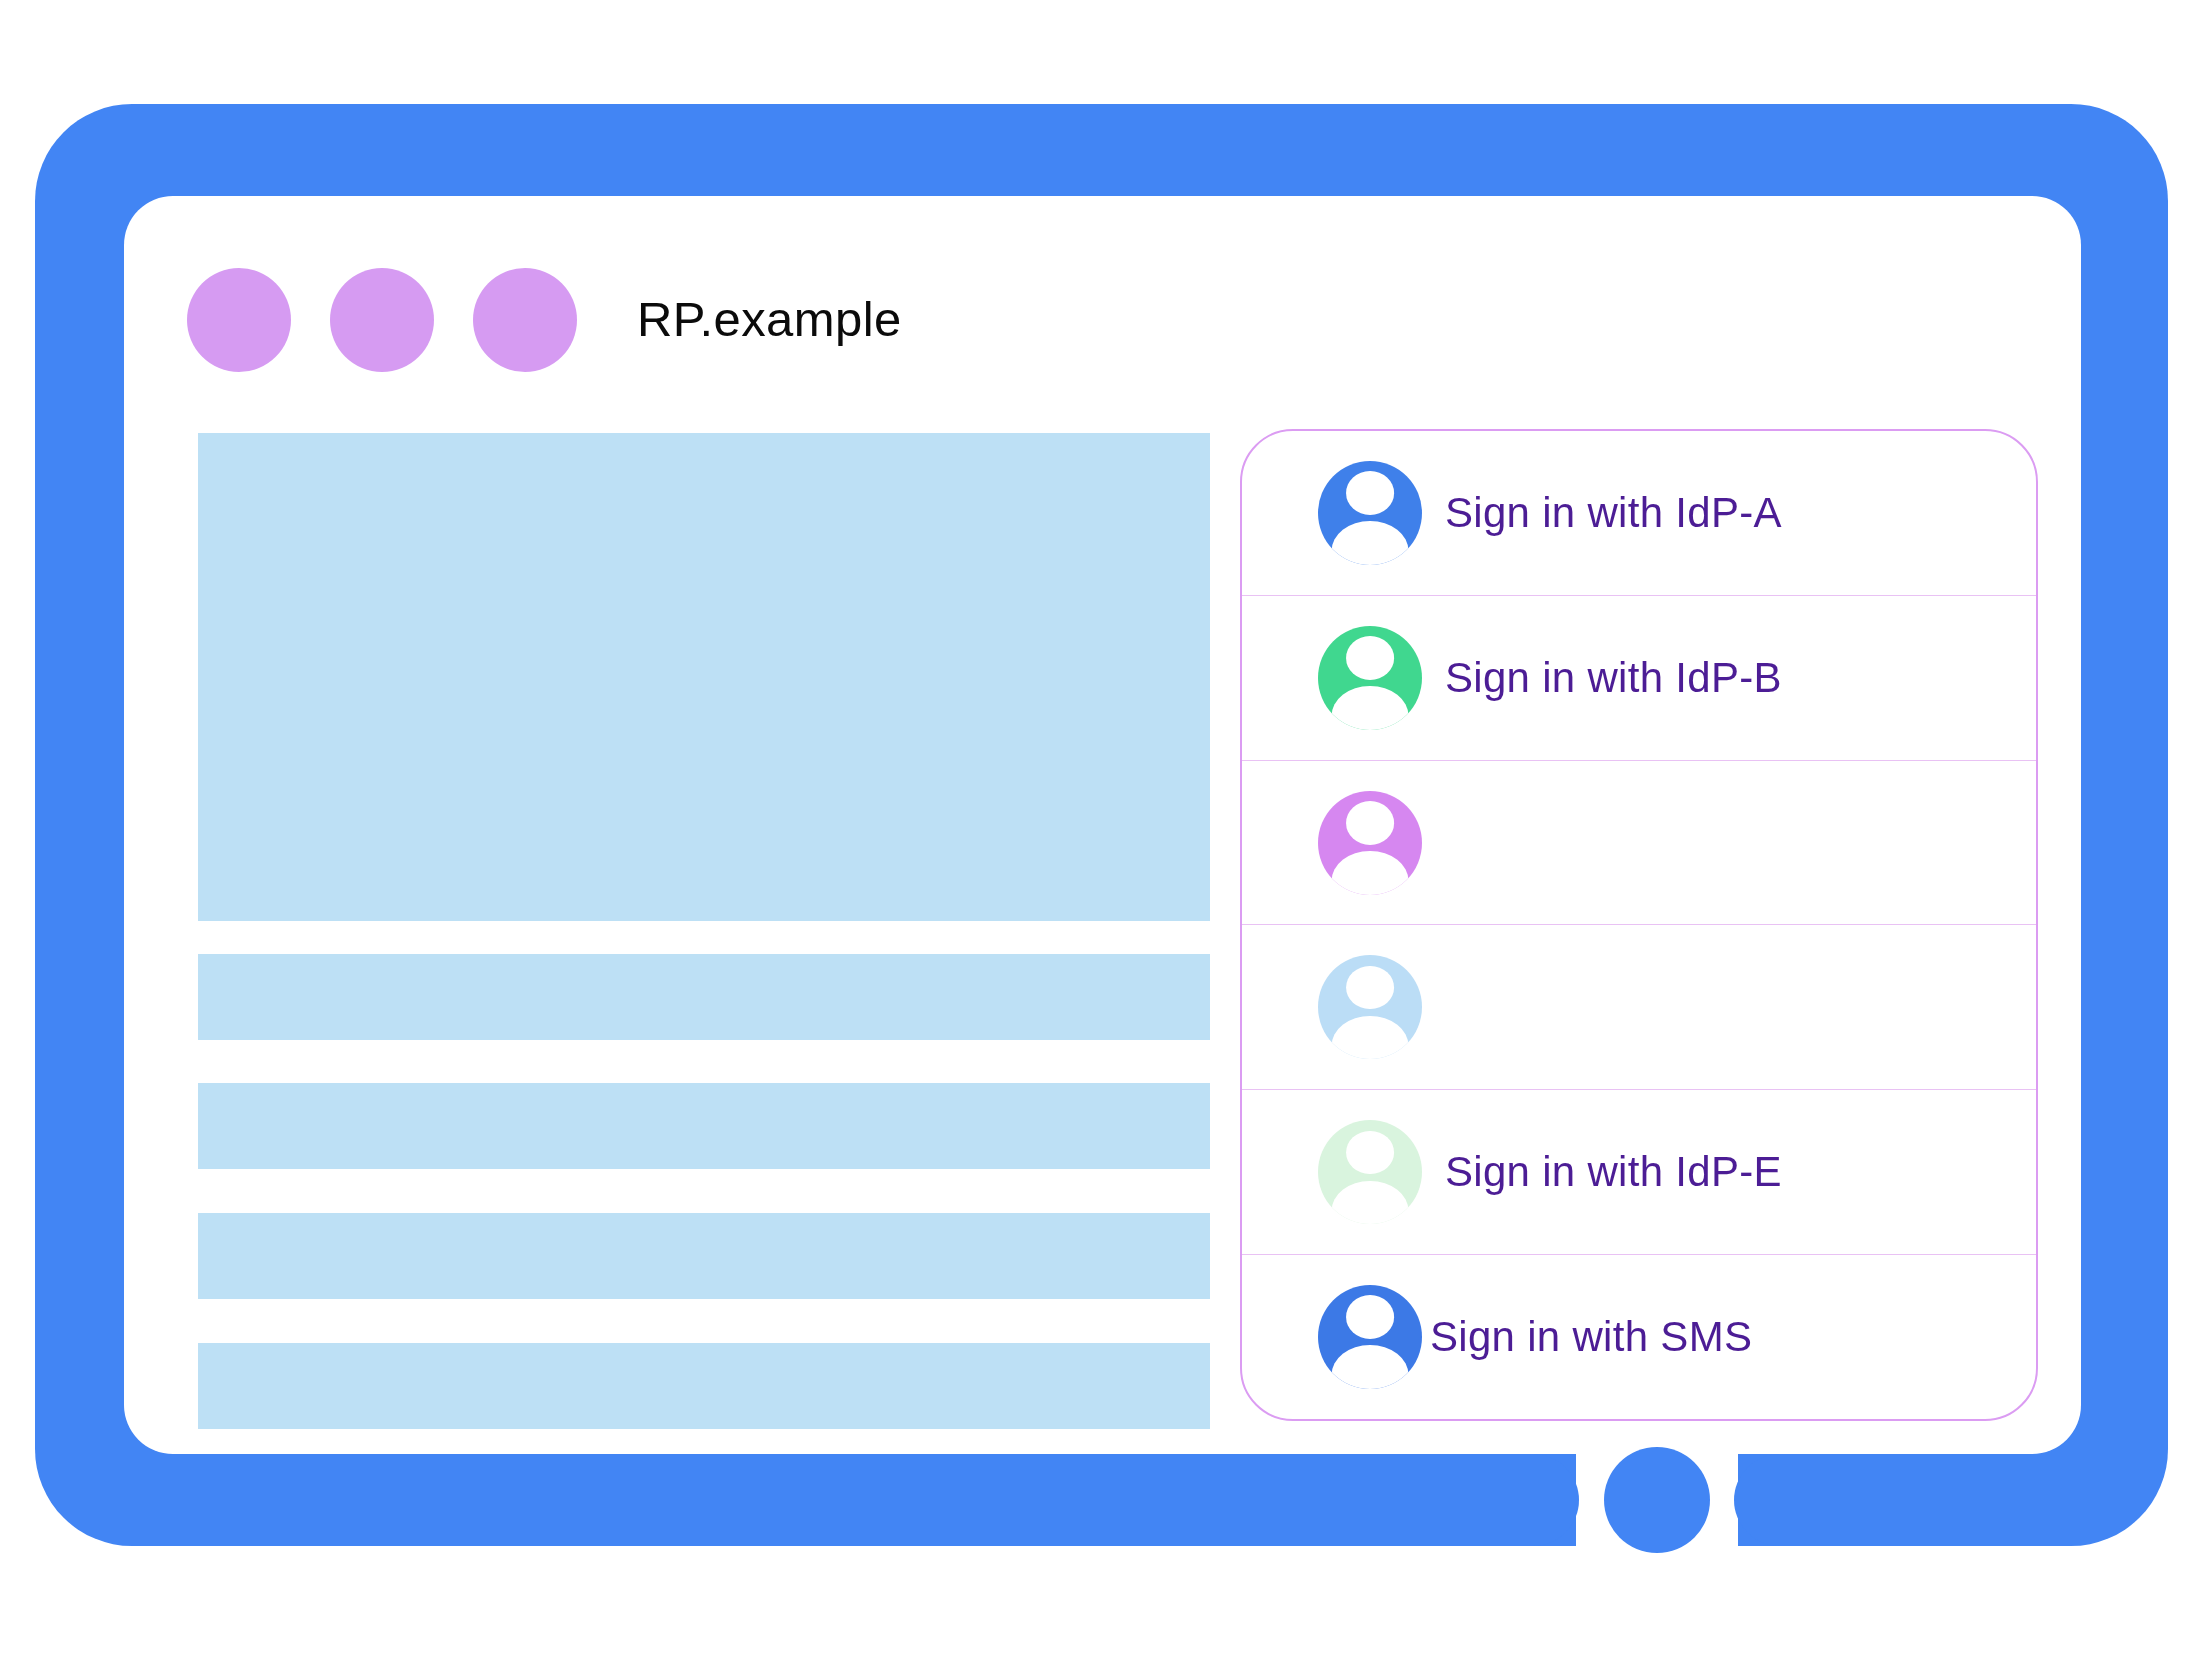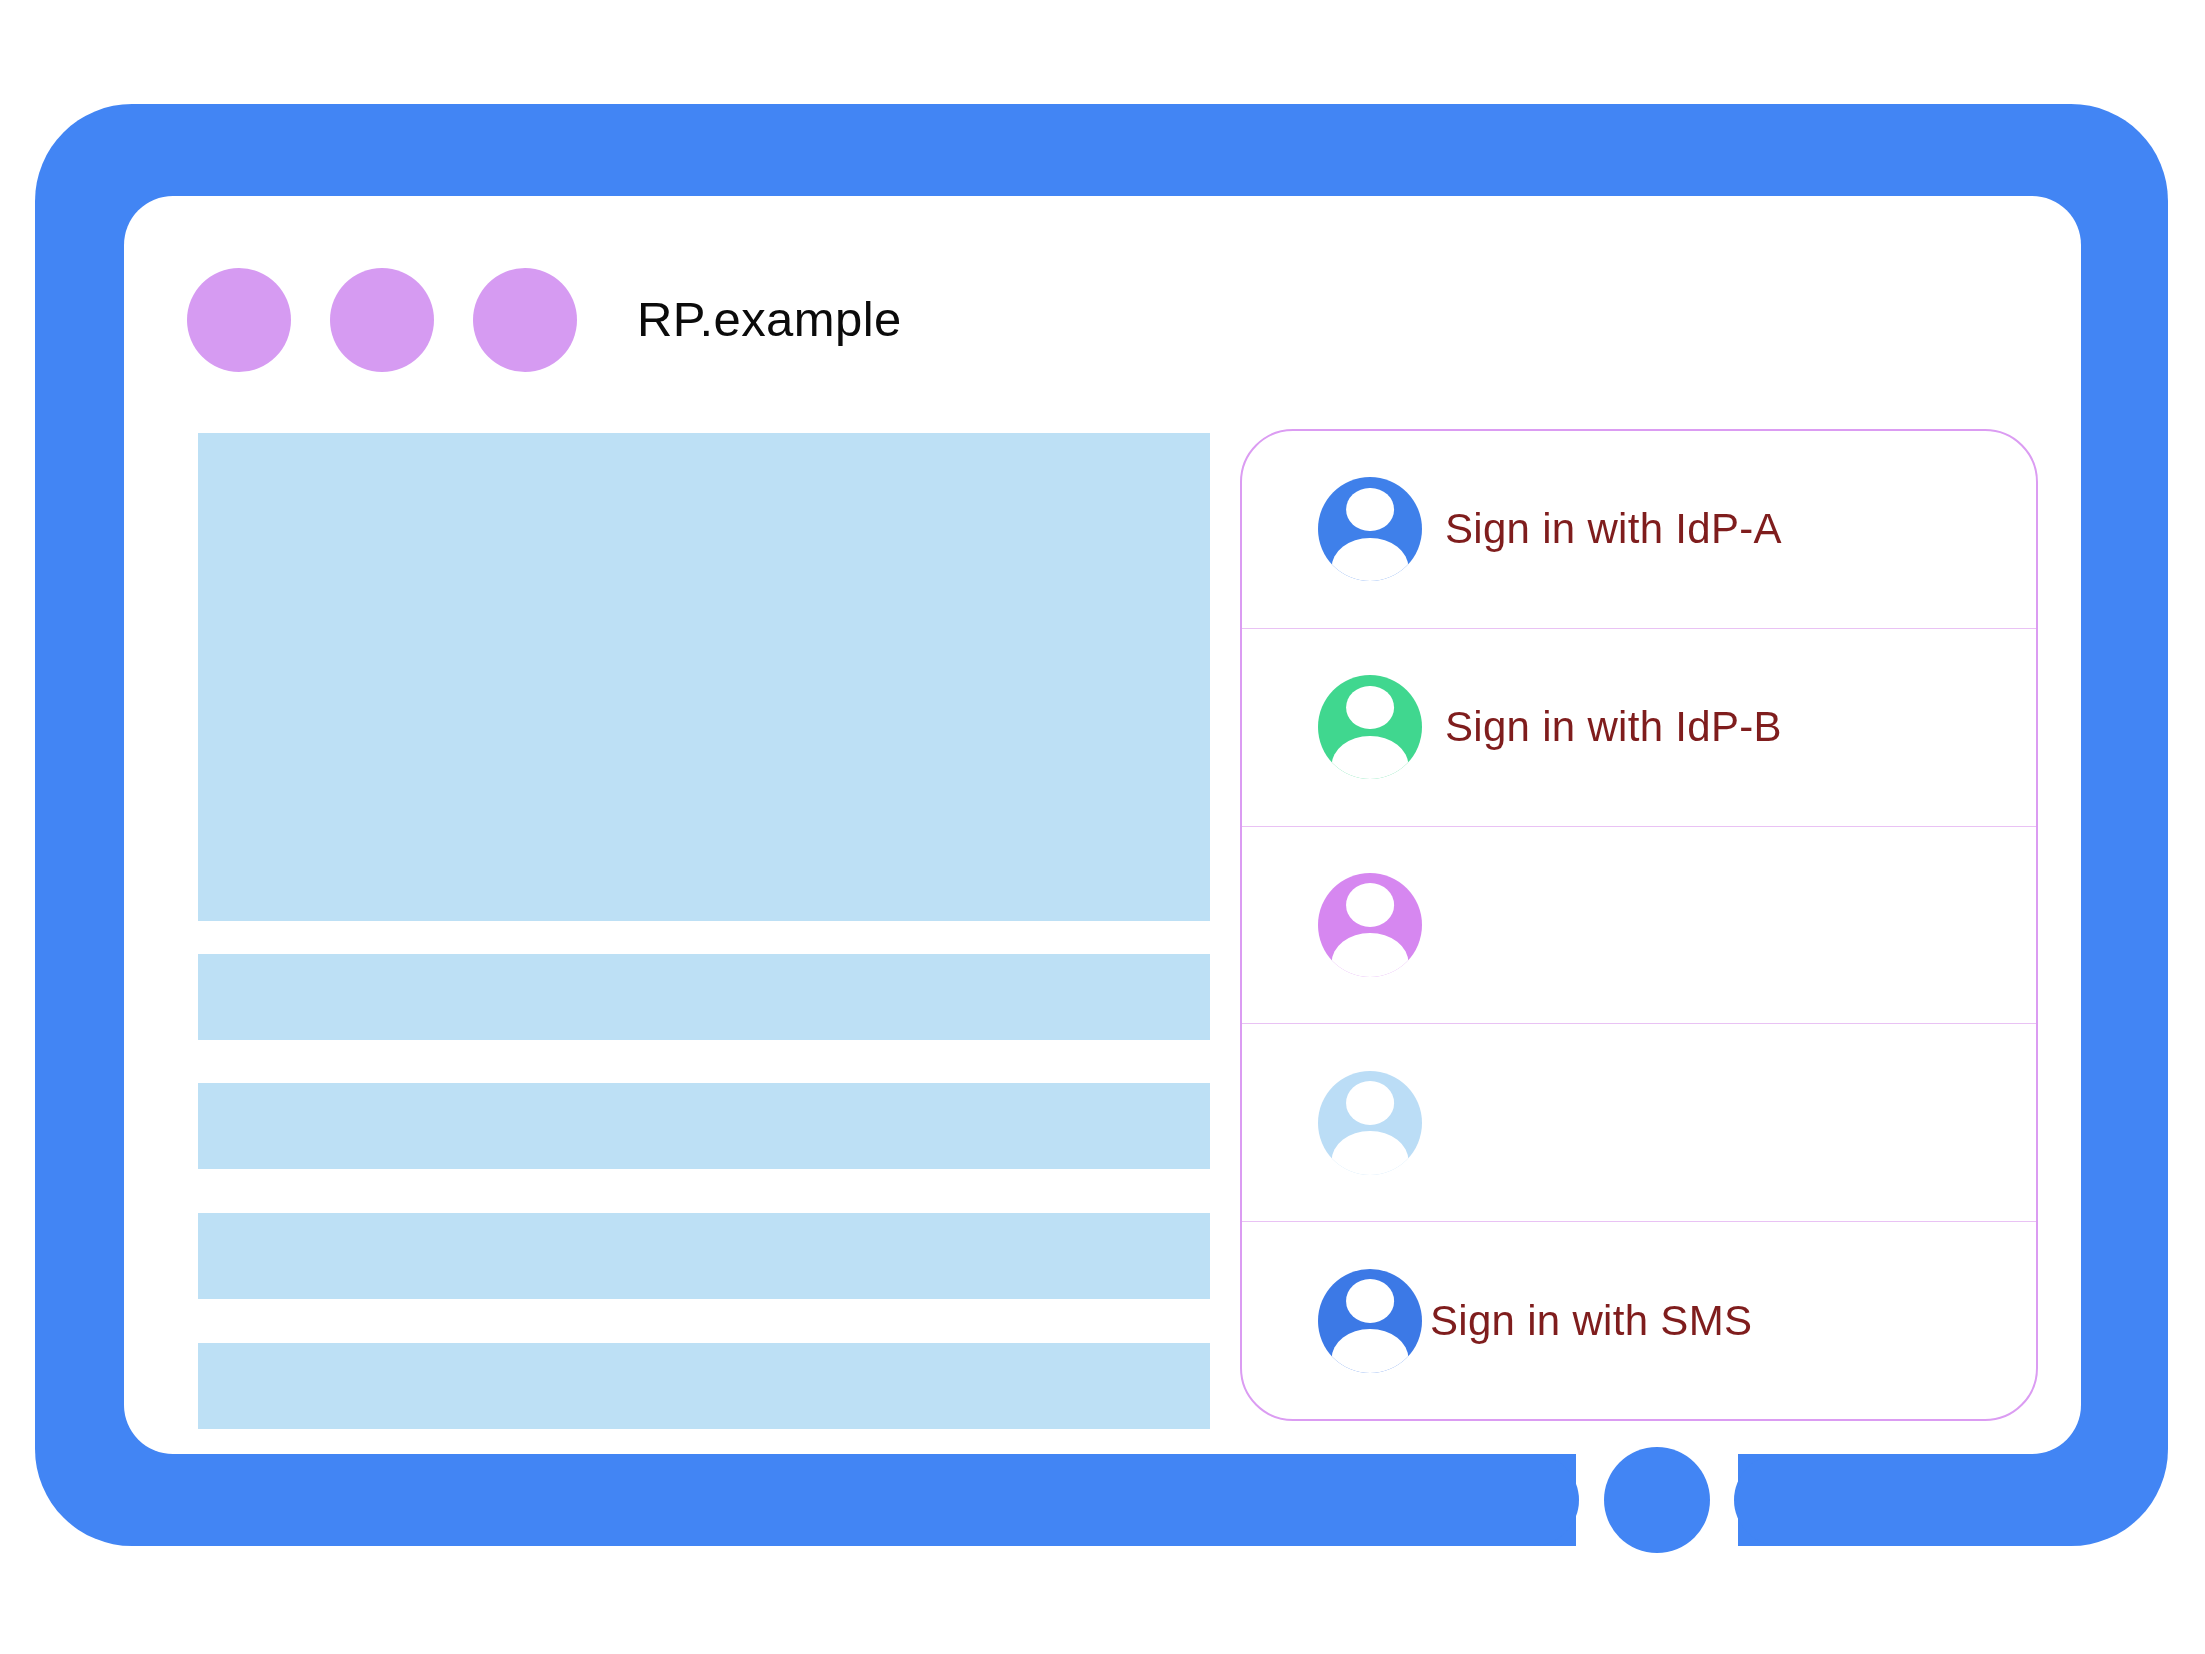--- a/index.html
+++ b/index.html
@@ -28,21 +28,21 @@
   .ph-bar.b1 { top:954px; } .ph-bar.b2 { top:1083px; }
   .ph-bar.b3 { top:1213px; } .ph-bar.b4 { top:1343px; }
 
   
   .signin-panel { position:absolute; left:1240px; top:429px; width:798px; height:992px;
                   background:#ffffff; border:2.6px solid #DB9CF2; border-radius:53px;
                   display:flex; flex-direction:column; overflow:hidden; }
   .signin-row { flex:1; display:flex; align-items:center; padding-left:76px; gap:23px;
                 border-bottom:1.8px solid #E9C2F4; cursor:pointer; }
   .signin-row:last-child { border-bottom:none;gap:8px; }
-  .signin-label { font-size:42px; font-weight:500; color:#7f1d1d; letter-spacing:0.3px; }
+  .signin-label { font-size:42px; font-weight:500; color:#4c1d95; letter-spacing:0.3px; }
 
   
   .avatar { position:relative; width:104px; height:104px; border-radius:50%; overflow:hidden; flex:0 0 auto; }
   .avatar .head { position:absolute; left:50%; top:10%; transform:translateX(-50%);
                   width:46%; height:42%; background:#ffffff; border-radius:50%; }
   .avatar .torso { position:absolute; left:50%; top:58%; transform:translateX(-50%);
                    width:74%; height:58%; background:#ffffff; border-radius:50%; }
 </style>
 </head>
 <body>
@@ -90,20 +90,27 @@
       </div>
     </div>
 
     <div class="signin-row">
       <div class="avatar" style="background-color: rgb(187, 221, 246);">
         <div class="head"></div>
           <div class="torso"></div>
       </div>
     </div>
 
+    <div class="signin-row">
+      <div class="avatar" style="background-color: rgb(217, 244, 222);">
+        <div class="head"></div>
+          <div class="torso"></div>
+      </div>
+      <div class="signin-label">Sign in with IdP-E</div>
+    </div>
 
 
     <div class="signin-row">
       <div class="avatar" style="background-color: rgb(60, 121, 230);">
         <div class="head"></div>
           <div class="torso"></div>
       </div>
       <div class="signin-label">Sign in with SMS</div>
     </div>
 

